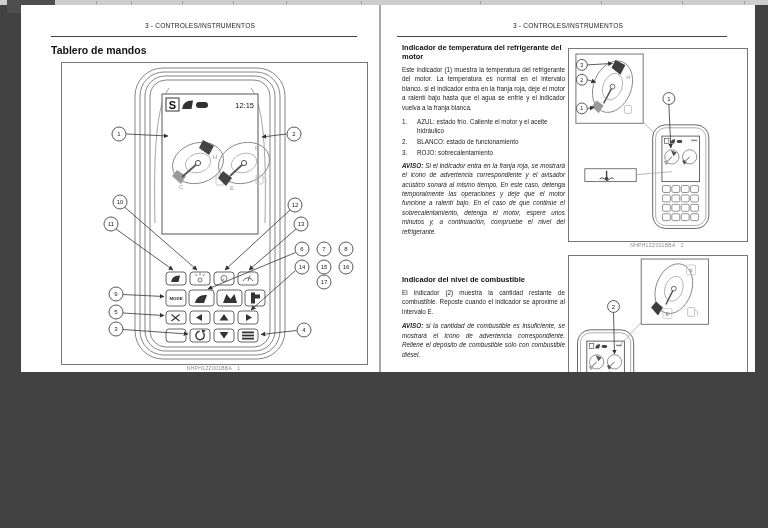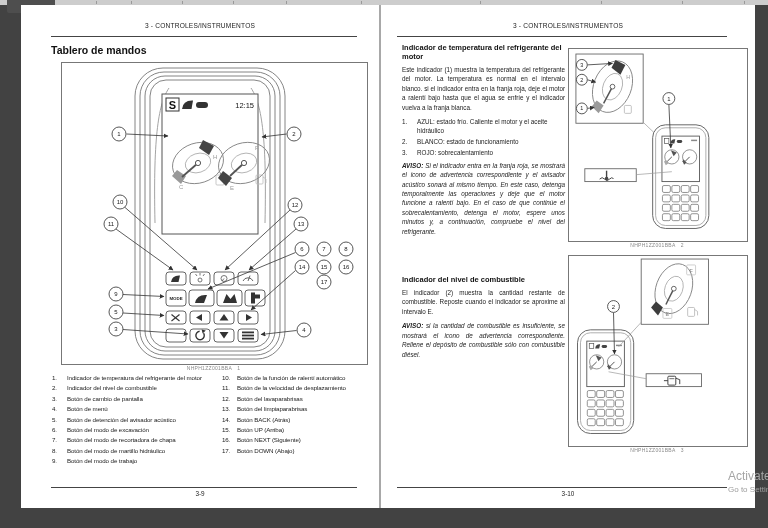--- a/index.html
+++ b/index.html
@@ -1,16 +1,16 @@
 <!DOCTYPE html>
 <html><head>
 <meta charset="utf-8">
 <style>
   html,body{margin:0;padding:0;background:#424242;}
-  #stage{position:relative;width:768px;height:508px;overflow:hidden;
+  #stage{position:relative;width:768px;height:372px;overflow:hidden;
          font-family:"Liberation Sans", sans-serif;background:#424242;}
   
   .toolbar{position:absolute;left:0;top:0;width:768px;height:5px;background:#cdcdcd;}
   .tbtick{position:absolute;top:1px;width:1px;height:3px;background:#9a9a9a;}
   .doc-tab{position:absolute;left:7px;top:0;width:48px;height:13px;background:#4e4e4e;border-radius:0 0 2px 2px;}
   .bottombar{position:absolute;left:0;top:519px;width:768px;height:9px;background:#3a3a3a;}
   
   .page{position:absolute;top:5px;height:514px;background:#ffffff;}
   #pageL{left:21px;width:358px;}
   #pageR{left:381px;width:374px;}

